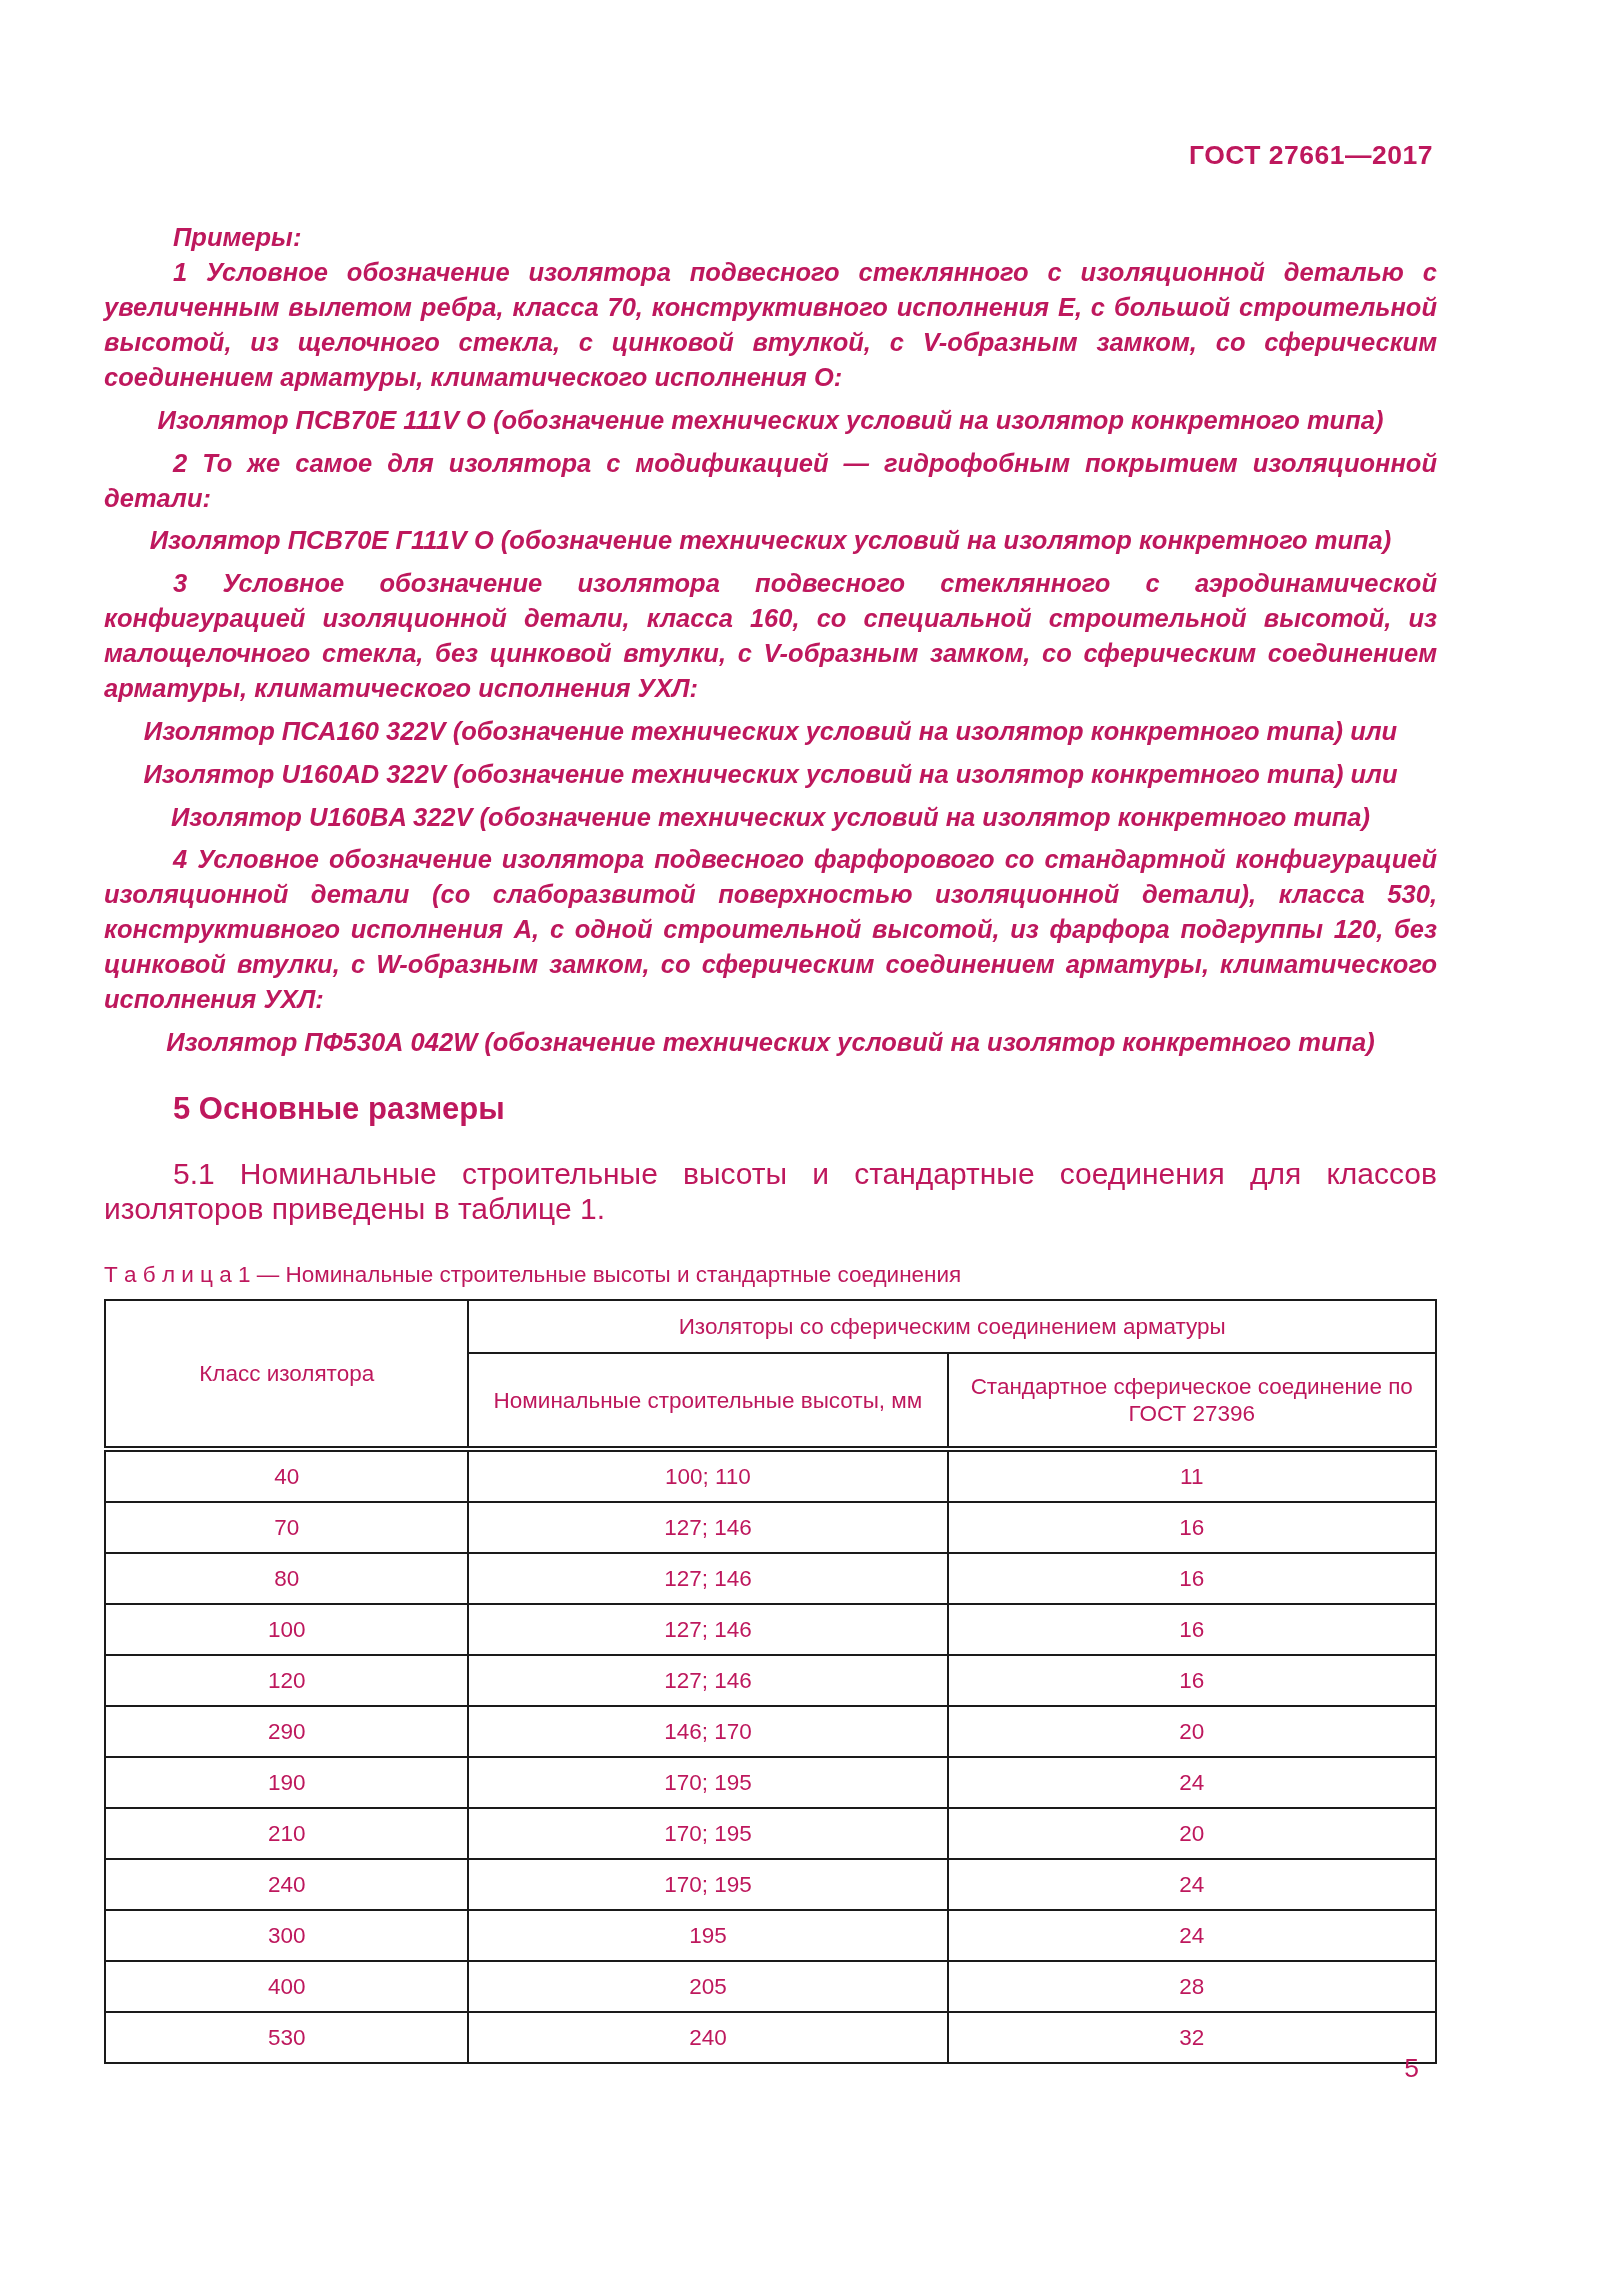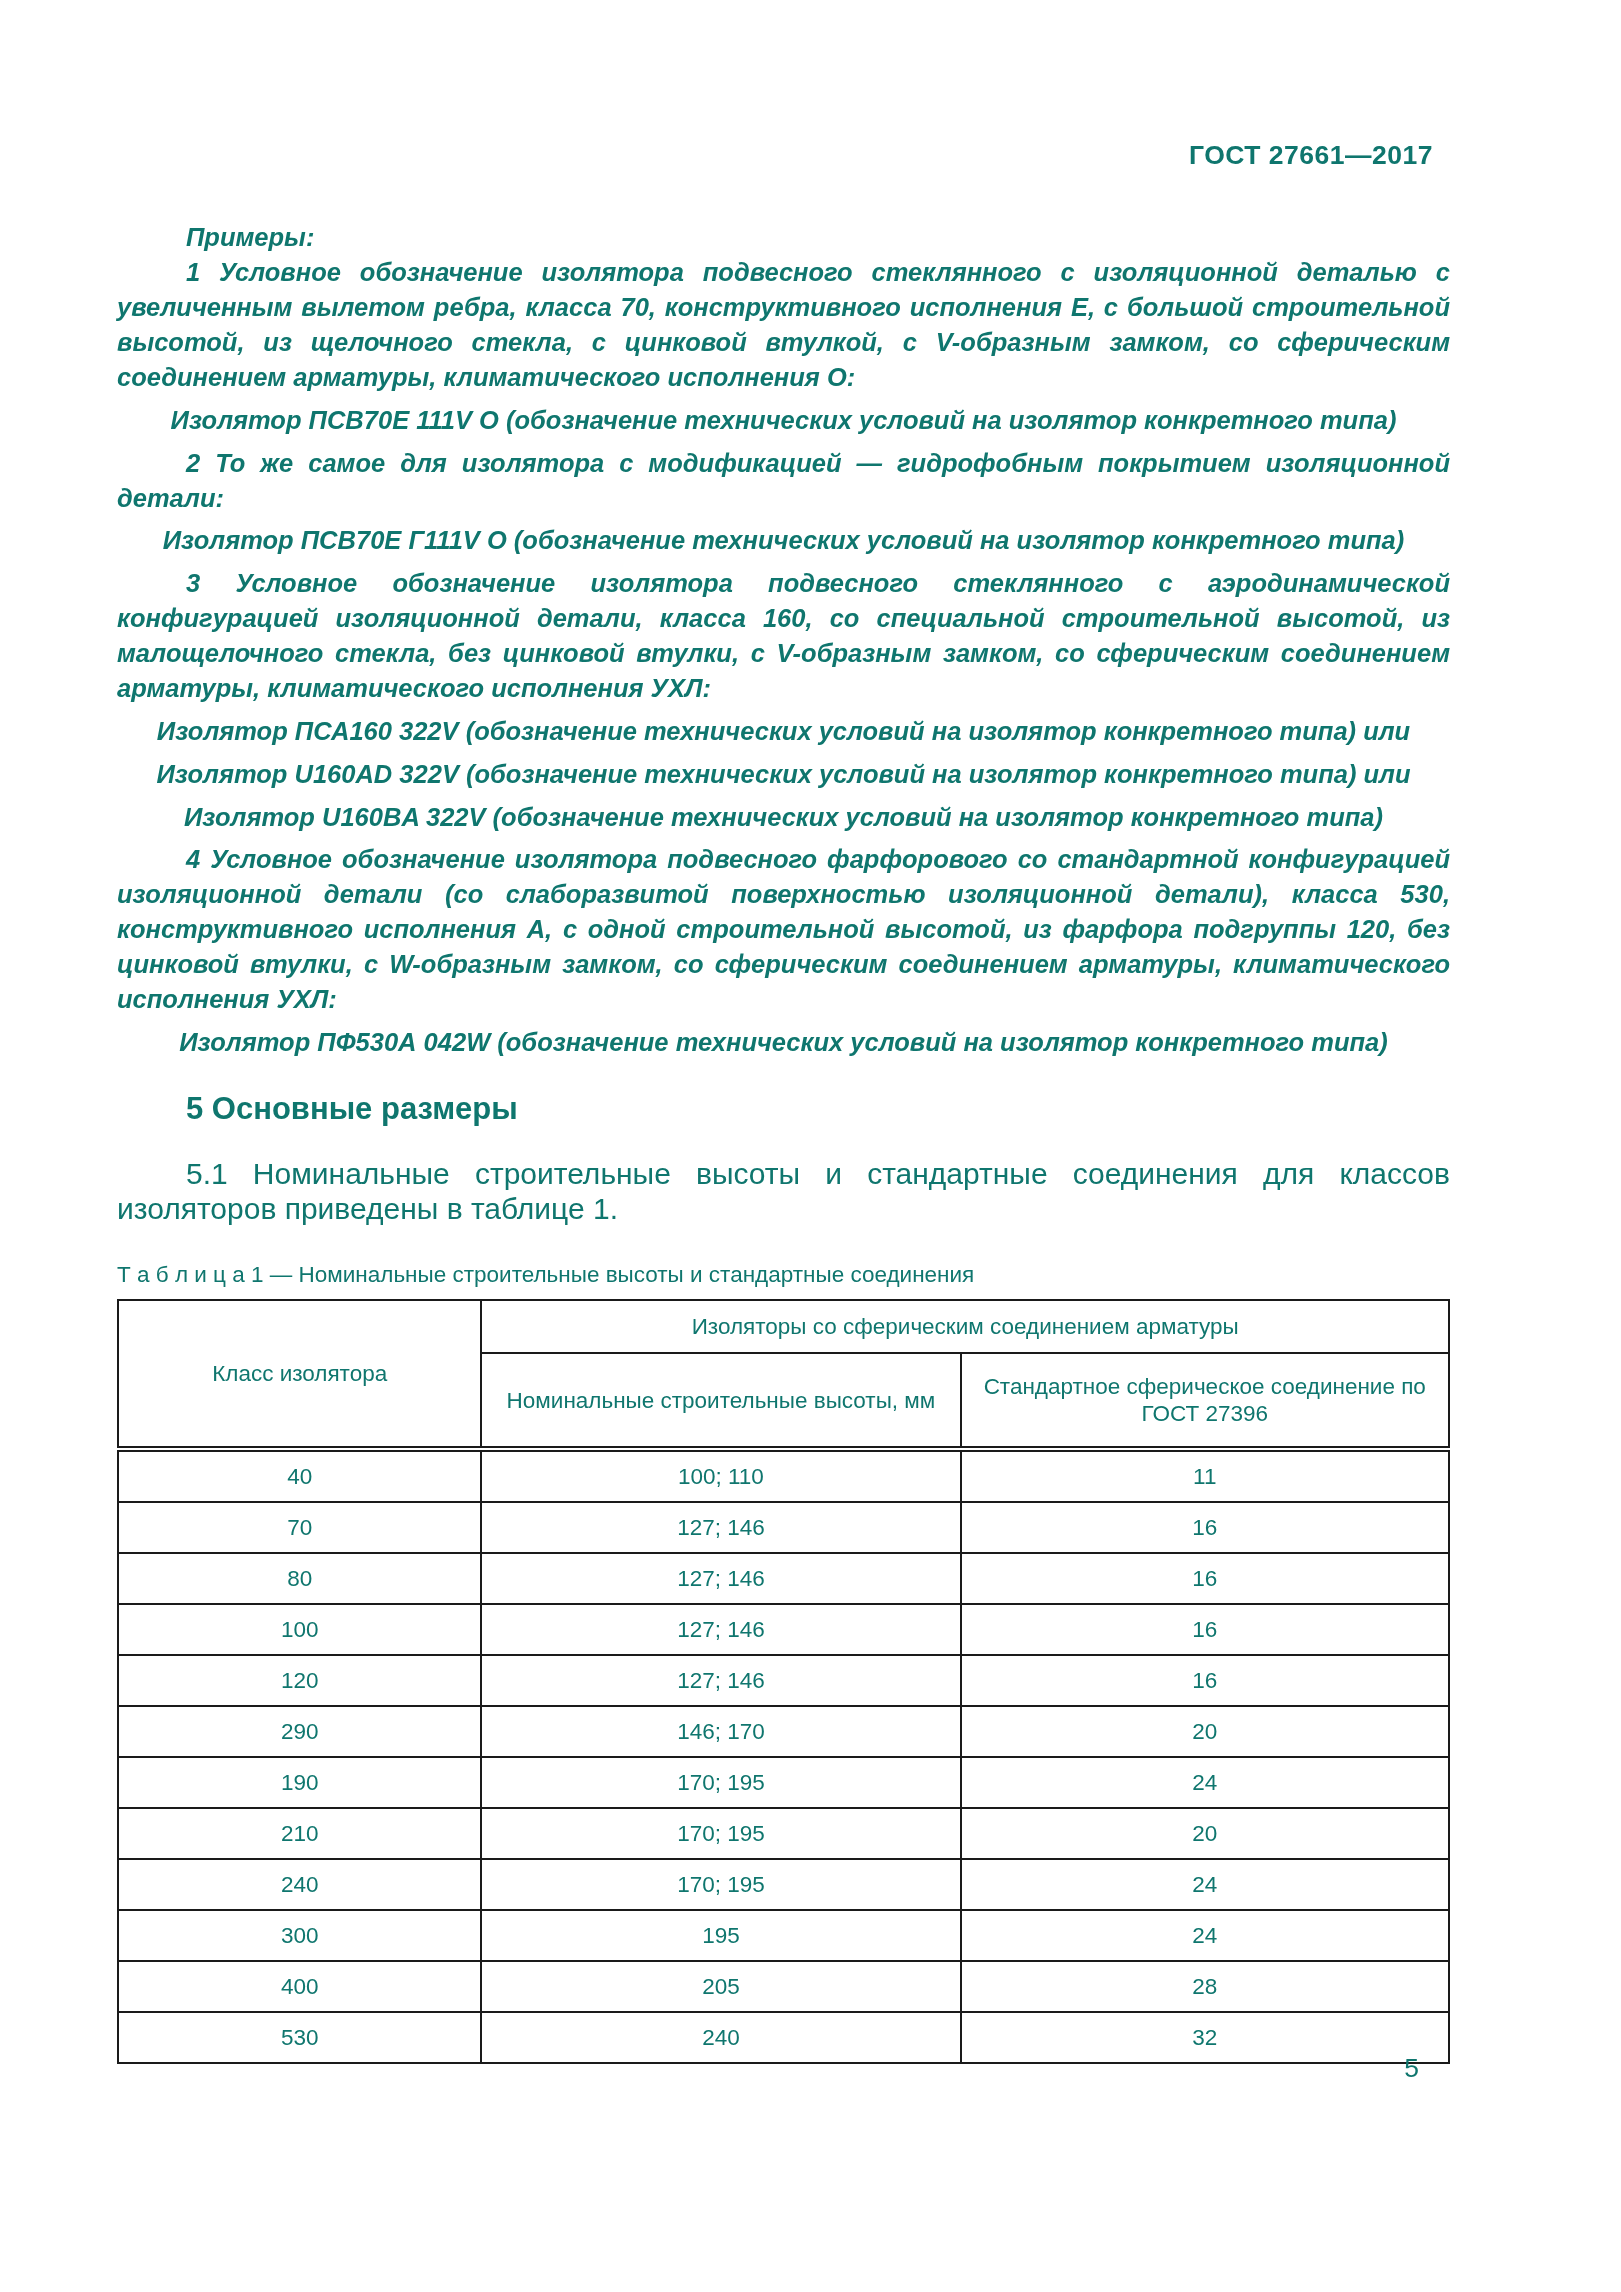--- a/index.html
+++ b/index.html
@@ -2,37 +2,37 @@
 <html lang="ru"><head>
 <meta charset="utf-8">
 <style>
   html, body { margin: 0; padding: 0; background: #ffffff; }
   .page {
     position: relative;
     width: 1621px;
     height: 2293px;
     background: #ffffff;
     font-family: "Liberation Sans", sans-serif;
-    color: #0f766e;
+    color: #be185d;
     overflow: hidden;
   }
   .doc-header {
     position: absolute;
     top: 140px;
     left: 115px;
     width: 1318px;
     text-align: right;
     font-weight: bold;
     font-size: 26.5px;
     letter-spacing: 0.5px;
   }
   .content {
     position: absolute;
     top: 220px;
-    left: 117px;
+    left: 104px;
     width: 1333px;
   }
   .ex {
     font-style: italic;
     font-weight: bold;
     font-size: 25.5px;
     line-height: 35px;
     margin: 0;
   }
   .para {

